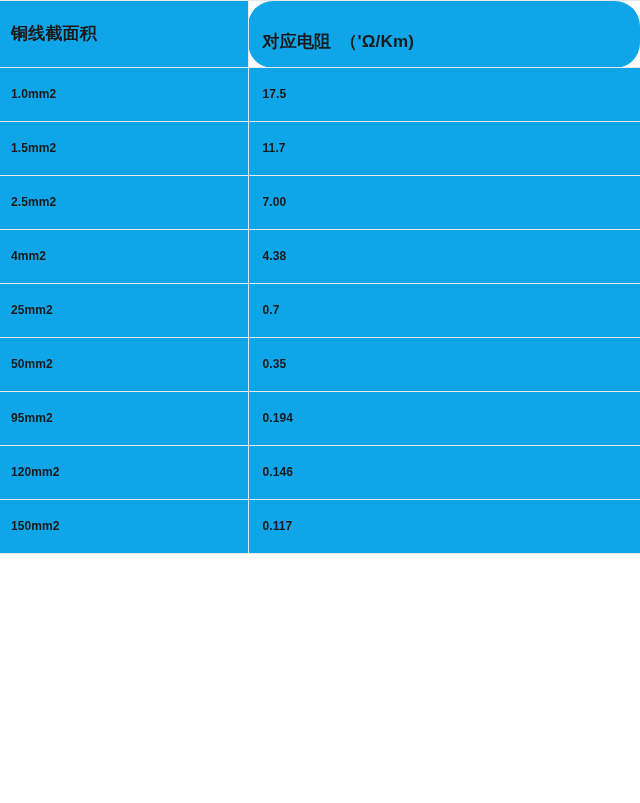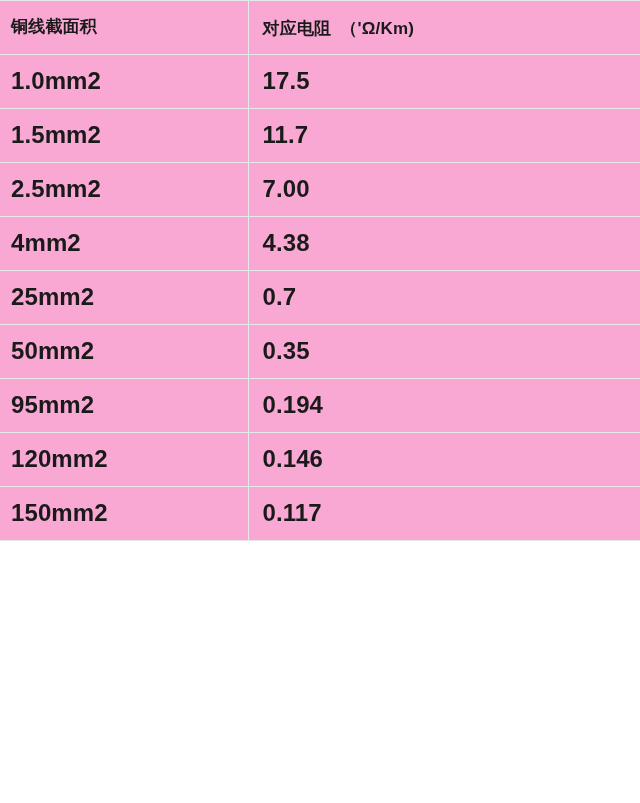--- a/index.html
+++ b/index.html
@@ -26,45 +26,45 @@
   .resistance-table col.col-section { width: 248px; }
   .resistance-table col.col-value   { width: 392px; }
 
   .resistance-table th,
   .resistance-table td {
     margin: 0;
     text-align: left;
     vertical-align: middle;
     color: #1a1a1a;
     font-weight: bold;
-    background: #f9a8d4;
+    background: #0ea5e9;
     border-top: 1px solid #e8e8ea;
     border-bottom: 1px solid #e8e8ea;
   }
 
   
   .resistance-table th.cell-section,
   .resistance-table td.cell-section {
     border-right: 1px solid #e8e8ea;
   }
 
   
   .resistance-table thead th {
     height: 50px;
     font-size: 17px;
     line-height: 1.2;
     letter-spacing: 0.2px;
   }
   .resistance-table thead th.cell-section { padding: 0 0 0 11px; }
-  .resistance-table thead th.cell-value   { padding: 3px 0 0 14px; }
+  .resistance-table thead th.cell-value   { padding: 16px 0 0 14px; border-radius: 25px; }
 
   
   .resistance-table tbody td {
     height: 53px;
-    font-size: 24px;
+    font-size: 12px;
     line-height: 1.2;
     letter-spacing: 0.1px;
     margin-left: 15px;
   }
   .resistance-table tbody td.cell-section { padding: 0 0 0 11px; }
   .resistance-table tbody td.cell-value   { padding: 0 0 0 14px; }
 
   .hdr-gap { display: inline-block; width: 9px; }
 </style>
 </head>

